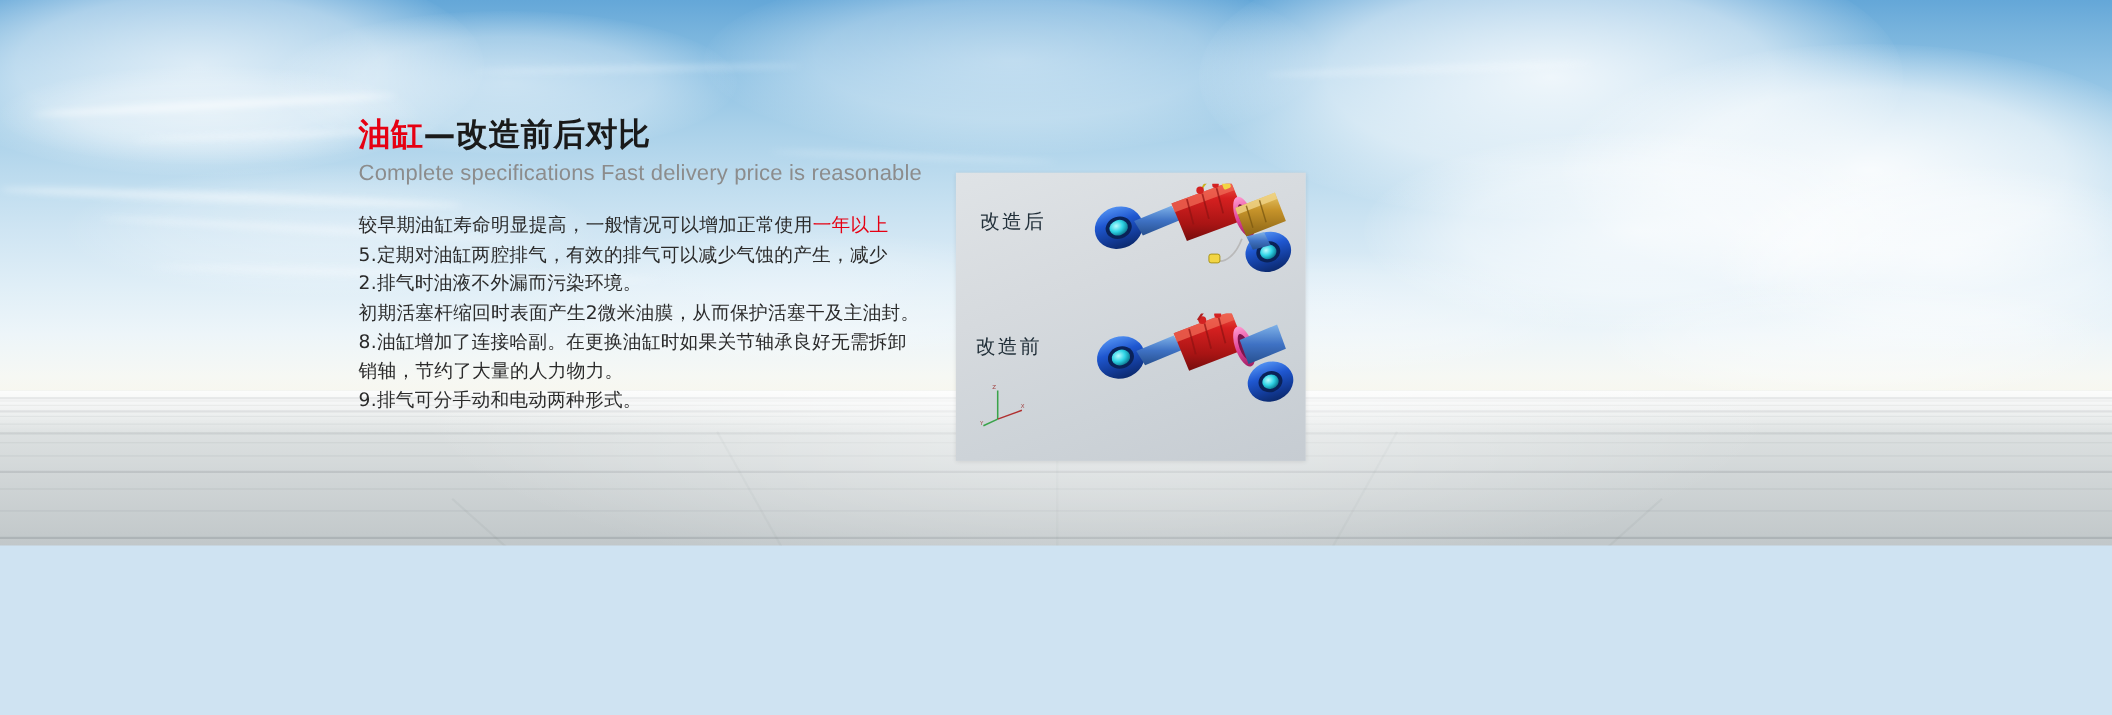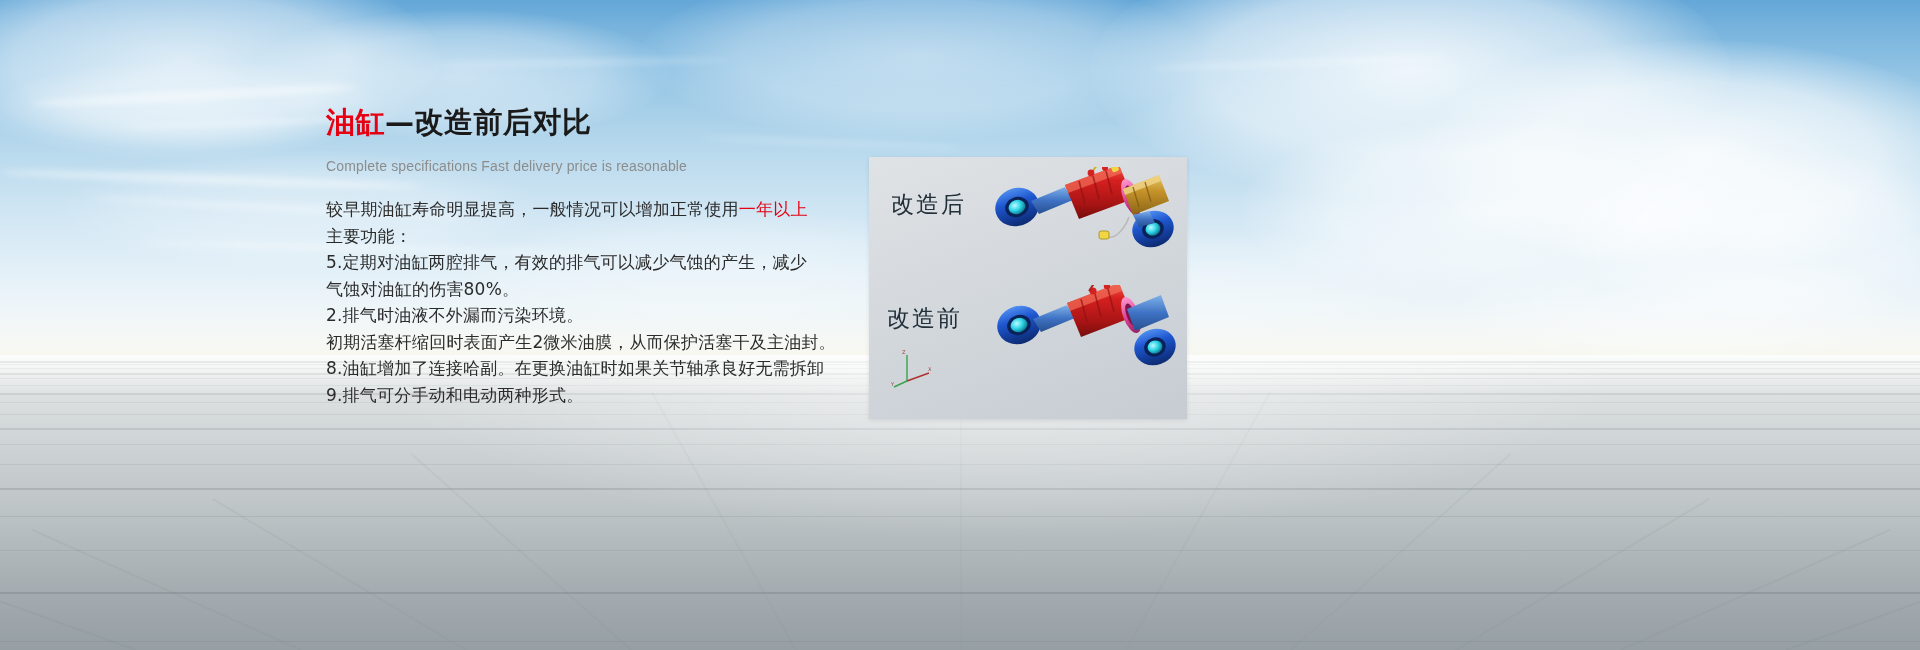--- a/index.html
+++ b/index.html
@@ -5,21 +5,21 @@
   * { margin:0; padding:0; box-sizing:border-box; }
   html,body { width:1920px; height:650px; overflow:hidden; }
   body {
     font-family:"DejaVu Sans","Liberation Sans",sans-serif;
     background:#cfe3f2;
     position:relative;
   }
 
   
   #banner {
-    position:absolute; left:0; top:0; width:1920px; height:650px;
+    position:absolute; left:0; top:0; width:1920px; height:496px;
     overflow:hidden;
   }
   .sky {
     position:absolute; left:0; top:0; width:1920px; height:380px;
     background:
       linear-gradient(to bottom,
         #64a7d8 0%,
         #79b4dd 8%,
         #8fc2e4 18%,
         #a8d0e9 30%,
@@ -101,42 +101,42 @@
   .content {
     position:absolute; left:326px; top:104px; width:430px;
   }
   .title {
     font-family:"DejaVu Sans","Liberation Sans",sans-serif;
     font-size:29px; font-weight:bold; line-height:36px;
     color:#1a1a1a; letter-spacing:.5px; white-space:nowrap;
   }
   .title .red { color:#e60012; }
   .subtitle {
-    margin-top:18px;
+    margin-top:7px;
     font-family:"Liberation Sans","DejaVu Sans",sans-serif;
-    font-size:14px; color:#8c8c8c; letter-spacing:.15px;
+    font-size:20px; color:#8c8c8c; letter-spacing:.15px;
     white-space:nowrap;
   }
   .body-block { margin-top:22px; }
   .bline {
     font-size:17px; line-height:26.5px; color:#2b2b2b;
     letter-spacing:.2px; white-space:nowrap;
   }
   .bline .red { color:#e60012; }
 
   
   .panel {
     position:absolute; left:869px; top:157px; width:318px; height:262px;
     background:linear-gradient(160deg,#dfe3e6 0%,#d6dade 38%,#cdd3d8 70%,#c6ccd2 100%);
     box-shadow:0 1px 4px rgba(0,0,0,.10);
   }
   .panel-label {
     position:absolute;
     font-family:"DejaVu Serif","Liberation Serif",serif;
-    font-size:23px; color:#22303a; letter-spacing:2px;
+    font-size:18px; color:#22303a; letter-spacing:2px;
   }
   .label-after  { left:22px; top:32px; }
   .label-before { left:18px; top:146px; }
 
   .cyl { position:absolute; }
   .cyl-after  { left:104px; top:10px;  width:206px; height:110px; }
   .cyl-before { left:108px; top:128px; width:204px; height:108px; }
 
   .axis { position:absolute; left:22px; top:192px; width:42px; height:40px; }
 
@@ -212,26 +212,25 @@
   <div class="content nosel">
 
     <div class="title">
       <span class="red">油缸</span><span>—改造前后对比</span>
     </div>
 
     <div class="subtitle">Complete specifications Fast delivery price is reasonable</div>
 
     <div class="body-block" id="body-block">
         <div class="bline"><span>较早期油缸寿命明显提高，一般情况可以增加正常使用</span><span class="red">一年以上</span></div>
-        <div class="bline"><span>主要功能：</span></div>
         <div class="bline"><span>5.定期对油缸两腔排气，有效的排气可以减少气蚀的产生，减少</span></div>
-        <div class="bline"><span>气蚀对油缸的伤害80%。</span></div>
         <div class="bline"><span>2.排气时油液不外漏而污染环境。</span></div>
         <div class="bline"><span>初期活塞杆缩回时表面产生2微米油膜，从而保护活塞干及主油封。</span></div>
         <div class="bline"><span>8.油缸增加了连接哈副。在更换油缸时如果关节轴承良好无需拆卸</span></div>
+        <div class="bline"><span>销轴，节约了大量的人力物力。</span></div>
         <div class="bline"><span>9.排气可分手动和电动两种形式。</span></div>
       </div>
   </div>
 
   <div class="panel">
 
     <div class="panel-label label-after">改造后</div>
     <div class="panel-label label-before">改造前</div>
 
     <svg class="cyl cyl-after" viewBox="0 0 206 110">

